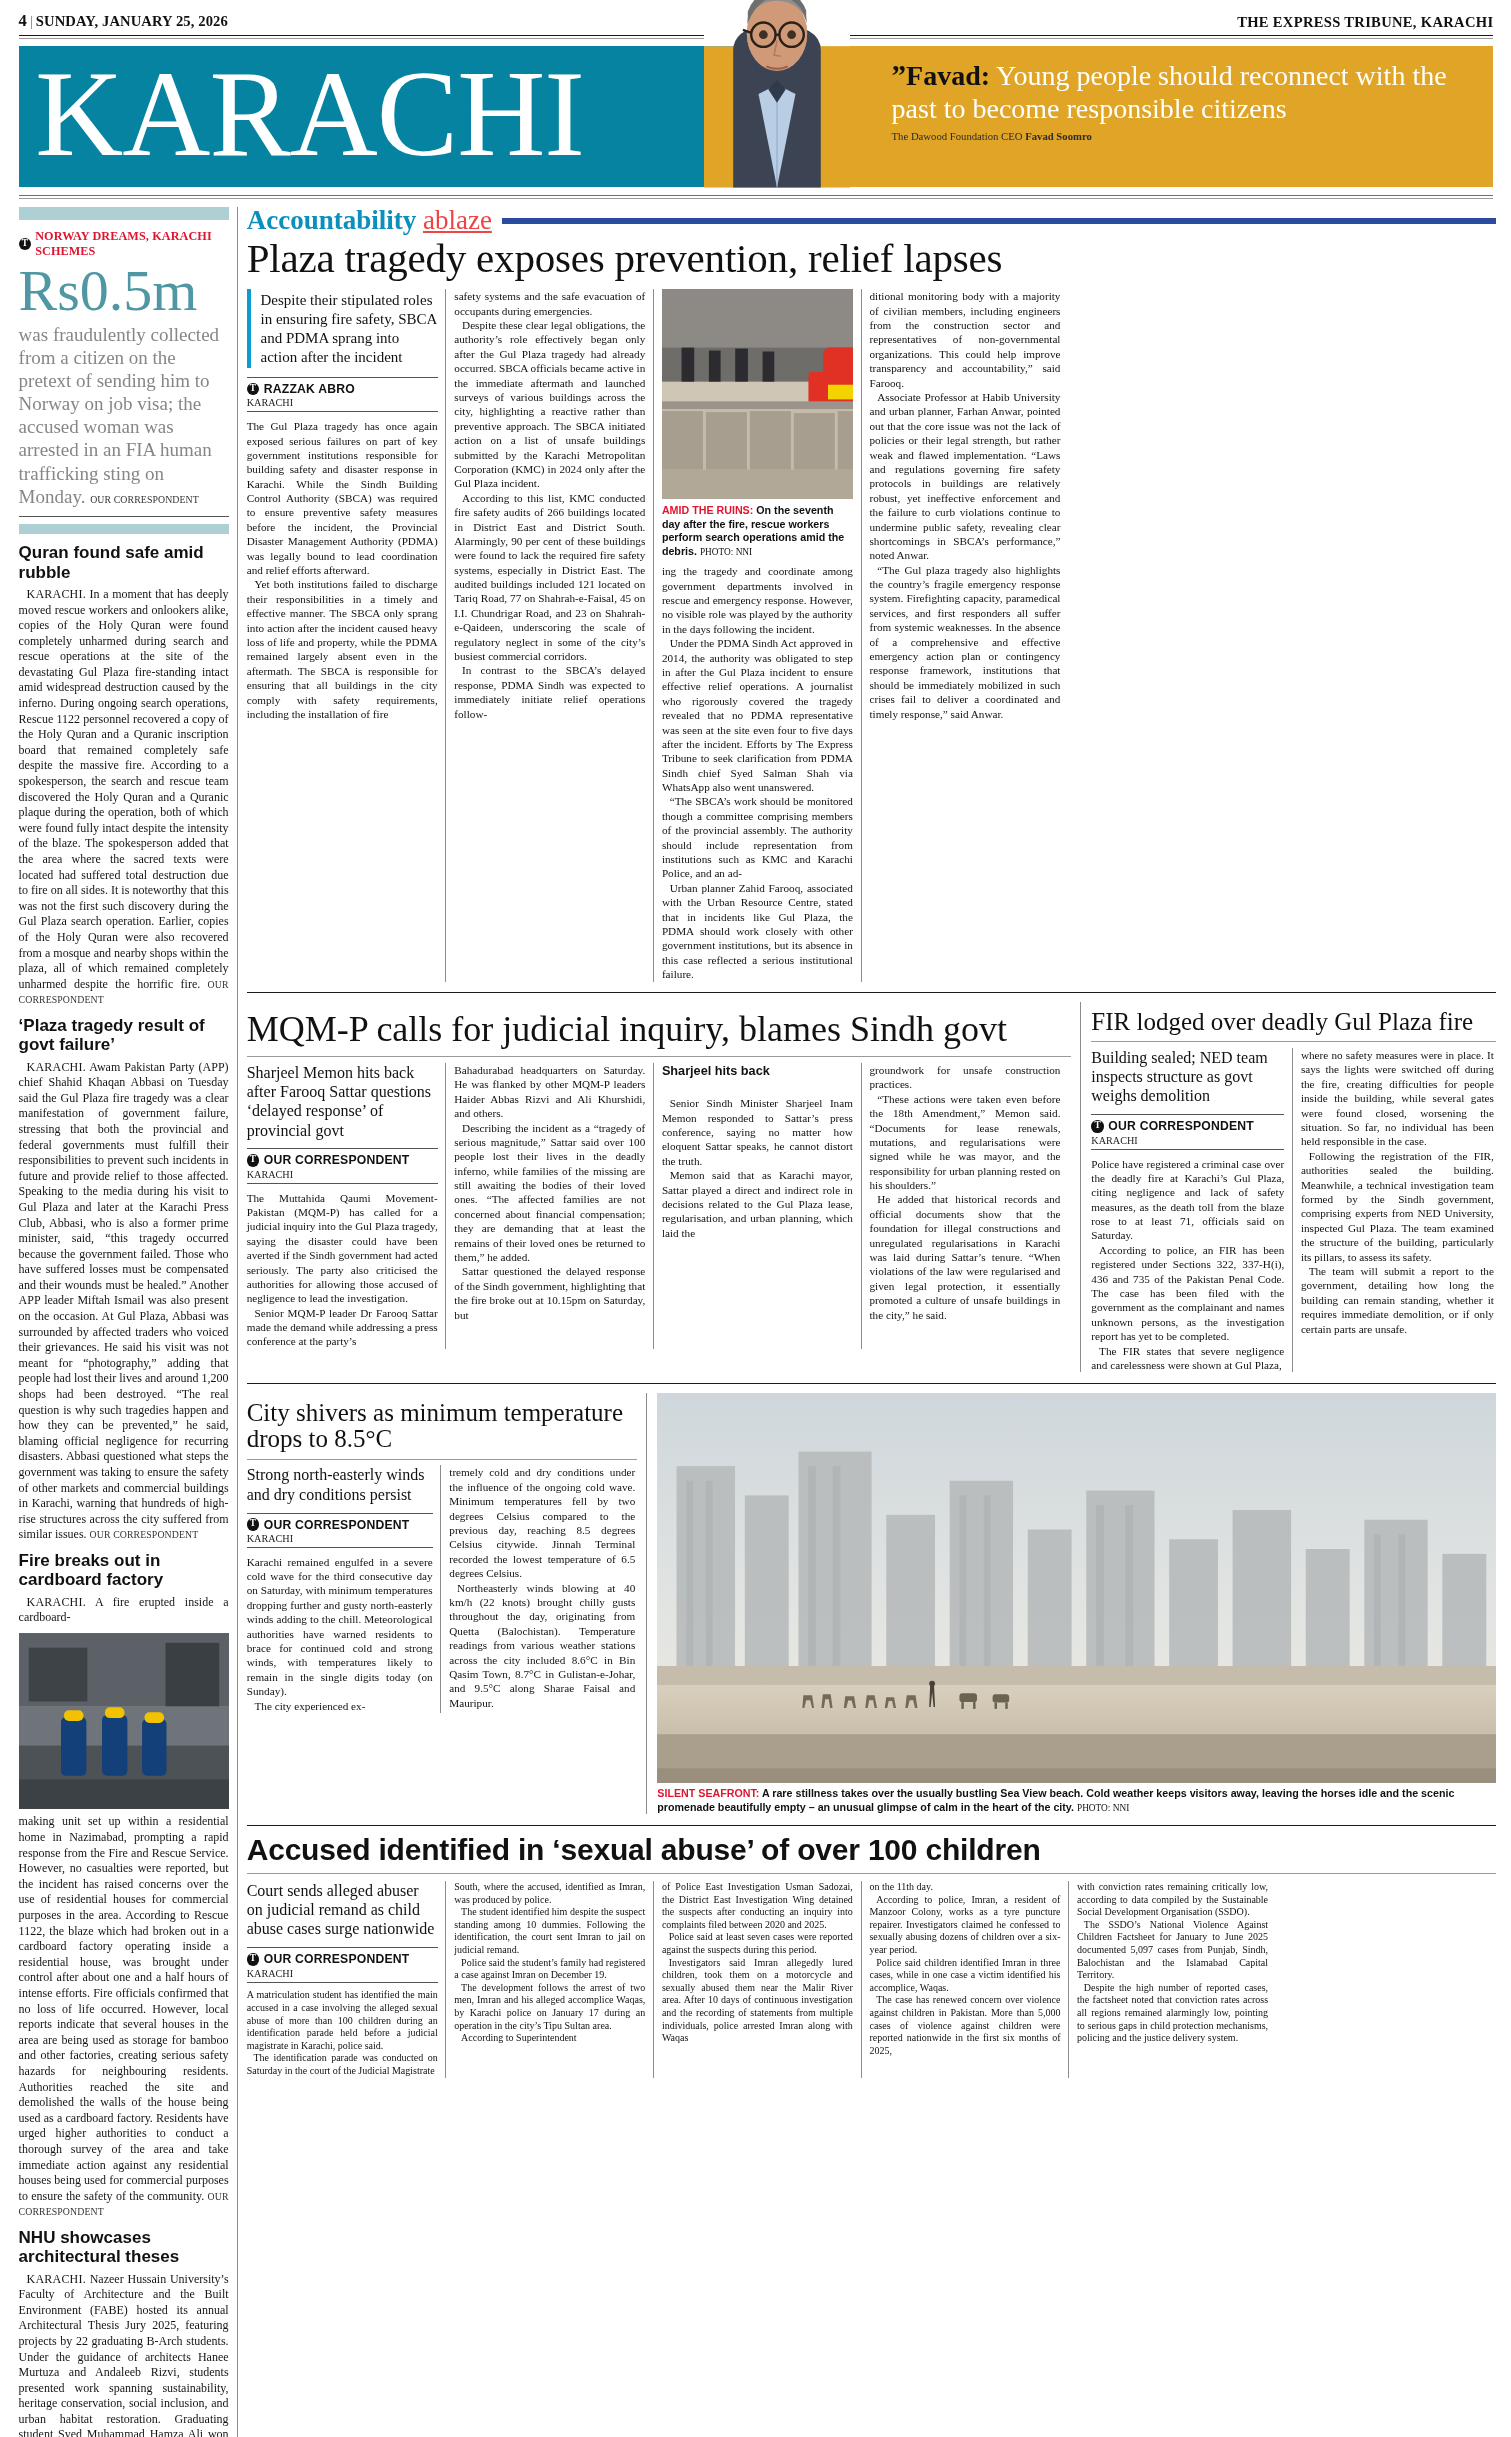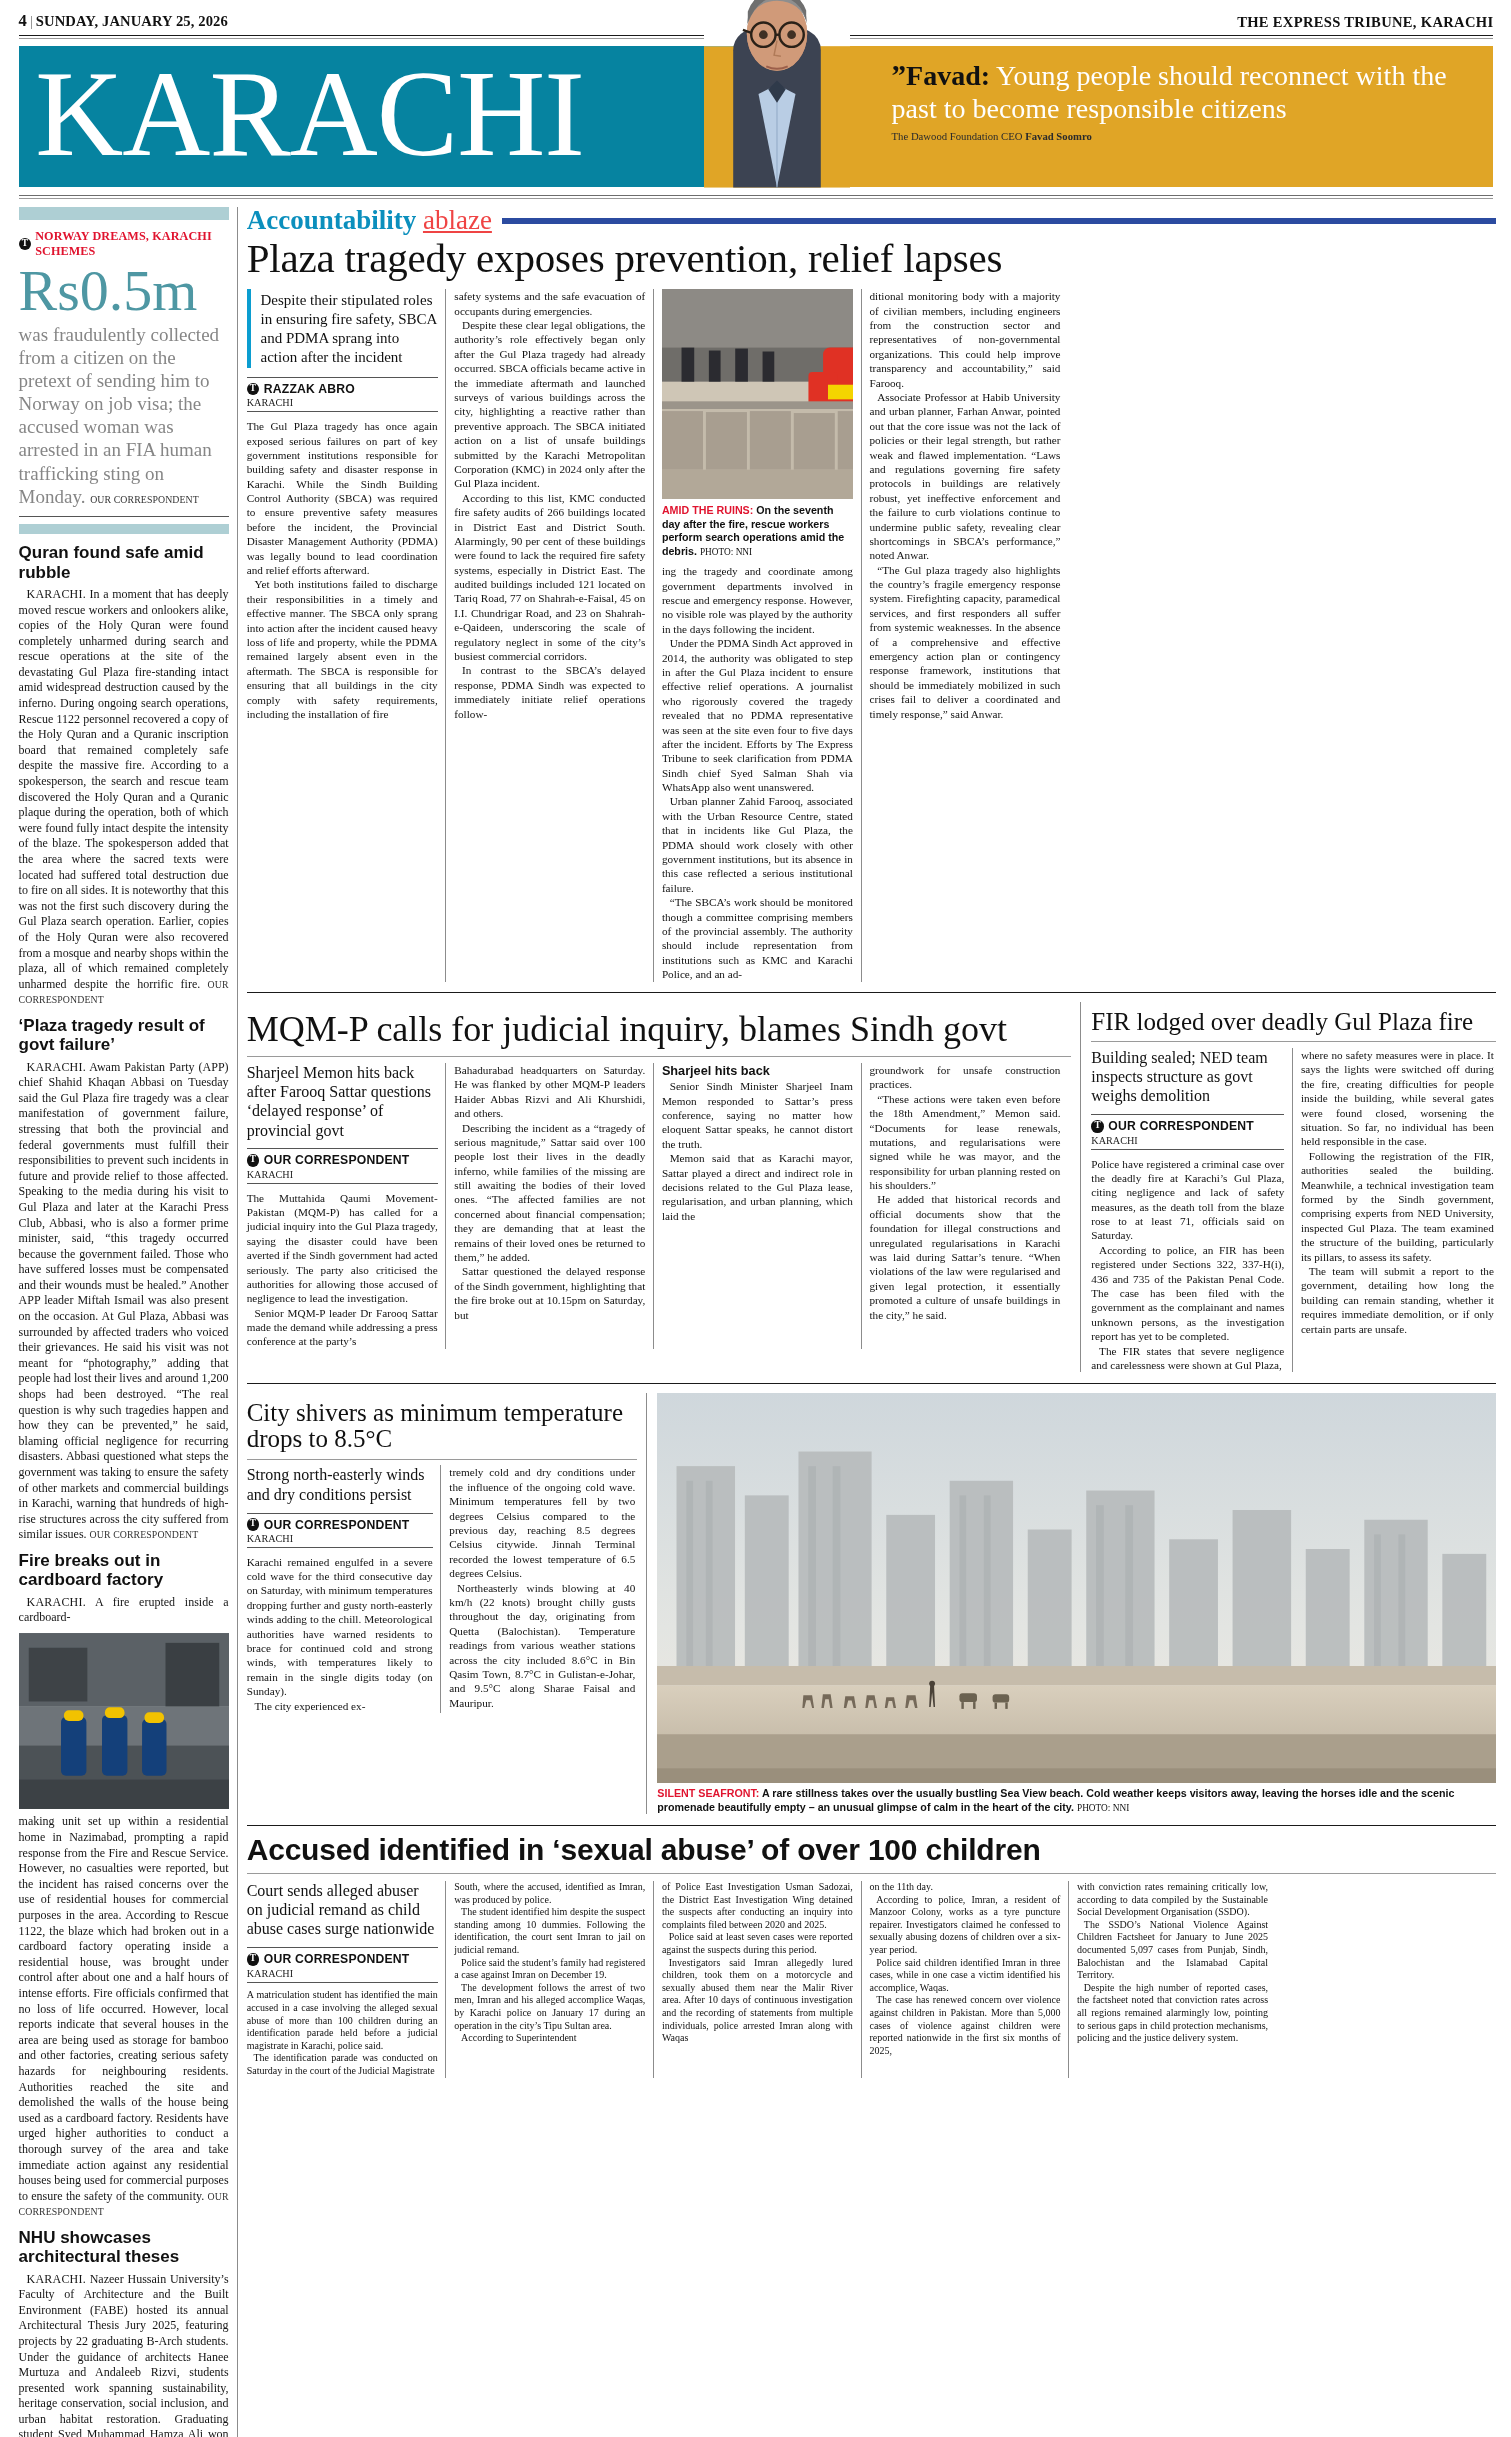--- a/index.html
+++ b/index.html
@@ -82,21 +82,21 @@
   .caption{font-family:"Liberation Sans",sans-serif;font-size:10.7px;line-height:1.26;font-weight:700;margin-top:4.4px;}
   .caption .lead{color:#e0142f;}
   .caption .ph{font-family:"Liberation Serif",serif;font-weight:400;font-variant:small-caps;font-size:9.3px;}
 
   .hr-heavy{border-top:1.5px solid #1a1a1a;margin:10.7px 0 0 0;}
   .hr-med{border-top:0.7px solid #555;margin:7.8px 0 0 0;}
   .hr-light{border-top:0.5px solid #9a9a9a;margin:4.9px 0 0 0;}
 
   .hl2{font-family:"Liberation Serif",serif;font-size:36px;line-height:1.04;margin:8.8px 0 7.8px 0;}
   .hl3{font-family:"Liberation Serif",serif;font-size:25px;line-height:1.06;margin:6.8px 0 5.9px 0;}
-  .subhead{font-family:"Liberation Sans",sans-serif;font-weight:700;font-size:12.7px;margin:0 0 0 0;}
+  .subhead{font-family:"Liberation Sans",sans-serif;font-weight:700;font-size:12.7px;margin:0 0 17px 0;}
   .deck{font-family:"Liberation Serif",serif;font-size:16px;line-height:1.2;}
 
   .vsep{border-left:0.5px solid #8c8c8c;}
 
   .hlbig{font-family:"Liberation Sans",sans-serif;font-weight:700;font-size:30px;line-height:1.05;letter-spacing:-0.2px;margin:6.8px 0 7.8px 0;}
 
   .tiny{font-family:"Liberation Serif",serif;font-size:10px;line-height:1.26;text-align:justify;}
   .tiny p{margin:0;text-indent:6.8px;}
   .tiny p.first{text-indent:0;}
 </style>
@@ -275,22 +275,22 @@
                     <rect x="700" y="244" width="20" height="76"></rect>
                 </g>
               </svg>
             </div>
             <div class="caption">
               <span class="lead">AMID THE RUINS:</span><span> On the seventh day after the fire, rescue workers perform search operations amid the debris.</span> <span class="ph">PHOTO: NNI</span>
             </div>
             <div class="bodytext" style="margin-top:5.9px;">
                 <p class="first">ing the tragedy and coordinate among government departments involved in rescue and emergency response. However, no visible role was played by the authority in the days following the incident.</p>
                 <p>Under the PDMA Sindh Act approved in 2014, the authority was obligated to step in after the Gul Plaza incident to ensure effective relief operations. A journalist who rigorously covered the tragedy revealed that no PDMA representative was seen at the site even four to five days after the incident. Efforts by The Express Tribune to seek clarification from PDMA Sindh chief Syed Salman Shah via WhatsApp also went unanswered.</p>
+                <p>“The SBCA’s work should be monitored though a committee comprising members of the provincial assembly. The authority should include representation from institutions such as KMC and Karachi Police, and an ad-</p>
                 <p>Urban planner Zahid Farooq, associated with the Urban Resource Centre, stated that in incidents like Gul Plaza, the PDMA should work closely with other government institutions, but its absence in this case reflected a serious institutional failure.</p>
-                <p>“The SBCA’s work should be monitored though a committee comprising members of the provincial assembly. The authority should include representation from institutions such as KMC and Karachi Police, and an ad-</p>
               </div>
           </div>
           <div class="scol vsep" style="width:191px;flex:0 0 191px;">
             <div class="bodytext">
                 <p class="first">ditional monitoring body with a majority of civilian members, including engineers from the construction sector and representatives of non-governmental organizations. This could help improve transparency and accountability,” said Farooq.</p>
                 <p>Associate Professor at Habib University and urban planner, Farhan Anwar, pointed out that the core issue was not the lack of policies or their legal strength, but rather weak and flawed implementation. “Laws and regulations governing fire safety protocols in buildings are relatively robust, yet ineffective enforcement and the failure to curb violations continue to undermine public safety, revealing clear shortcomings in SBCA’s performance,” noted Anwar.</p>
                 <p>“The Gul plaza tragedy also highlights the country’s fragile emergency response system. Firefighting capacity, paramedical services, and first responders all suffer from systemic weaknesses. In the absence of a comprehensive and effective emergency action plan or contingency response framework, institutions that should be immediately mobilized in such crises fail to deliver a coordinated and timely response,” said Anwar.</p>
               </div>
           </div>
         </div>

